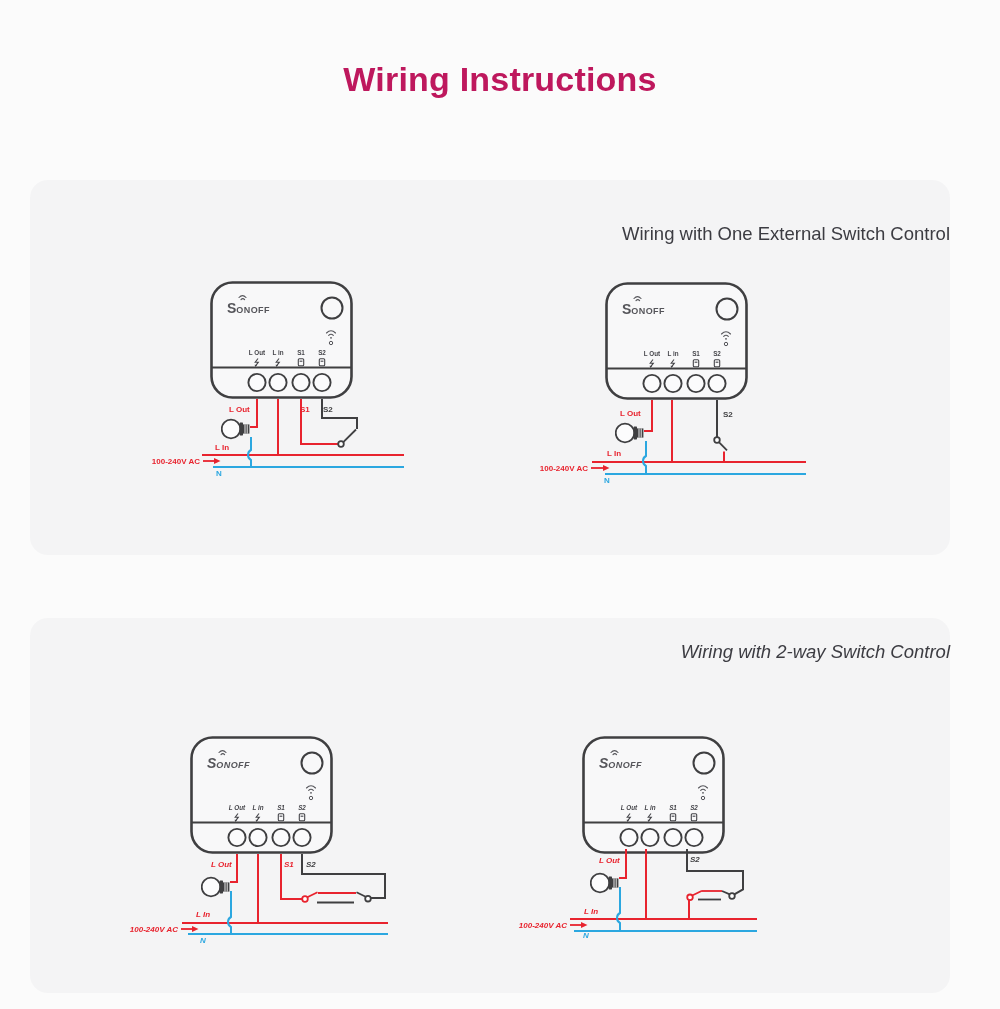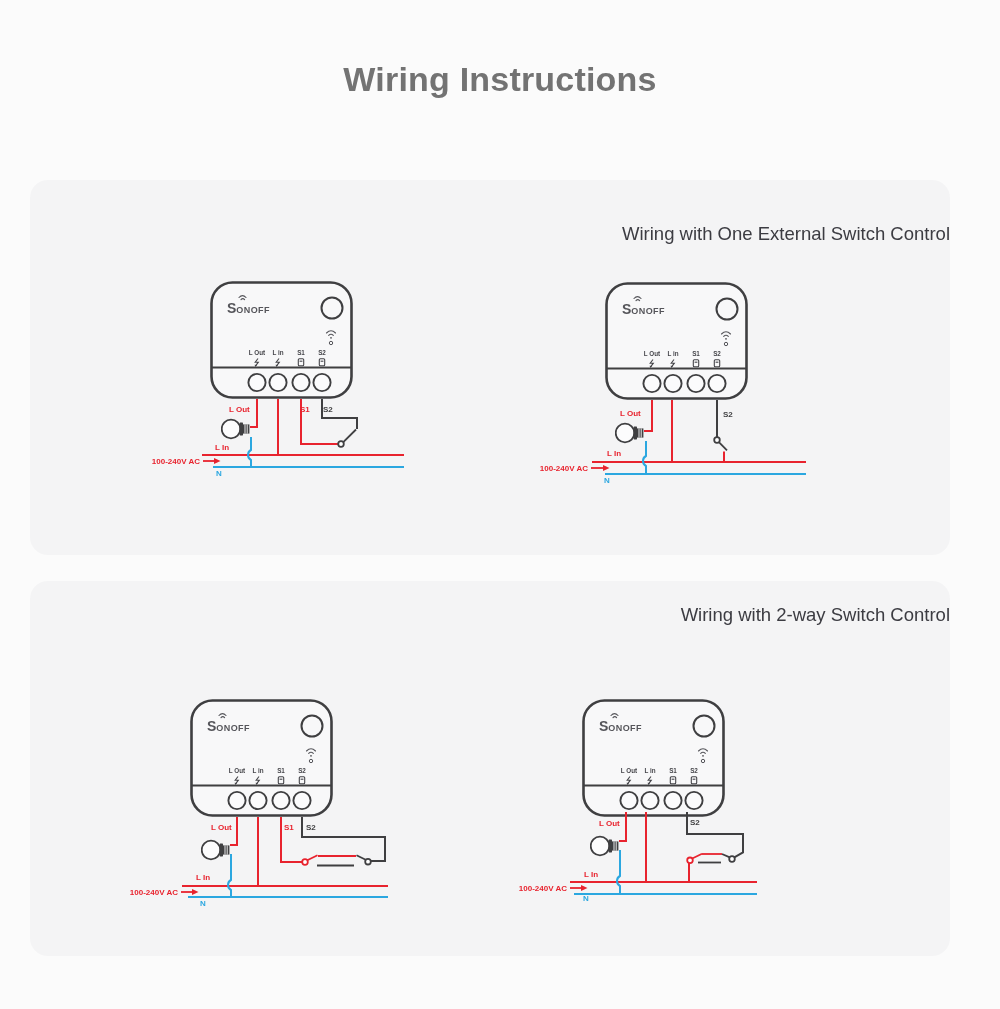--- a/index.html
+++ b/index.html
@@ -3,29 +3,29 @@
 <meta charset="utf-8">
 <style>
   html,body{margin:0;padding:0;}
   body{
     width:1000px;height:1009px;position:relative;overflow:hidden;
     background:var(--page-bg,#fbfbfb);
     font-family:"Liberation Sans",sans-serif;
   }
   .page-title{
     position:absolute;top:60px;left:0;width:1000px;margin:0;
-    text-align:center;font-size:34px;font-weight:700;color:#737373;
+    text-align:center;font-size:34px;font-weight:700;color:#be185d;
     letter-spacing:.2px;
   }
   .card{
     position:absolute;left:30px;width:920px;height:375px;
     background:var(--card-bg,#f4f4f5);border-radius:18px;
   }
   .card-1{top:180px;}
-  .card-2{top:581px;}
+  .card-2{top:618px;font-style:italic;}
   .card h2{
     margin:0;text-align:right;font-weight:400;font-size:18.5px;color:#3c3c42;
   }
   .card-1 h2{padding-top:43px;}
   .card-2 h2{padding-top:23px;}
   .diagram{position:absolute;}
   
   .wire{fill:none;stroke-width:2;stroke-linecap:butt;stroke-linejoin:miter;}
   .thin{stroke-width:1.8;}
   .w-red{stroke:var(--live-red,#e8232e);}

